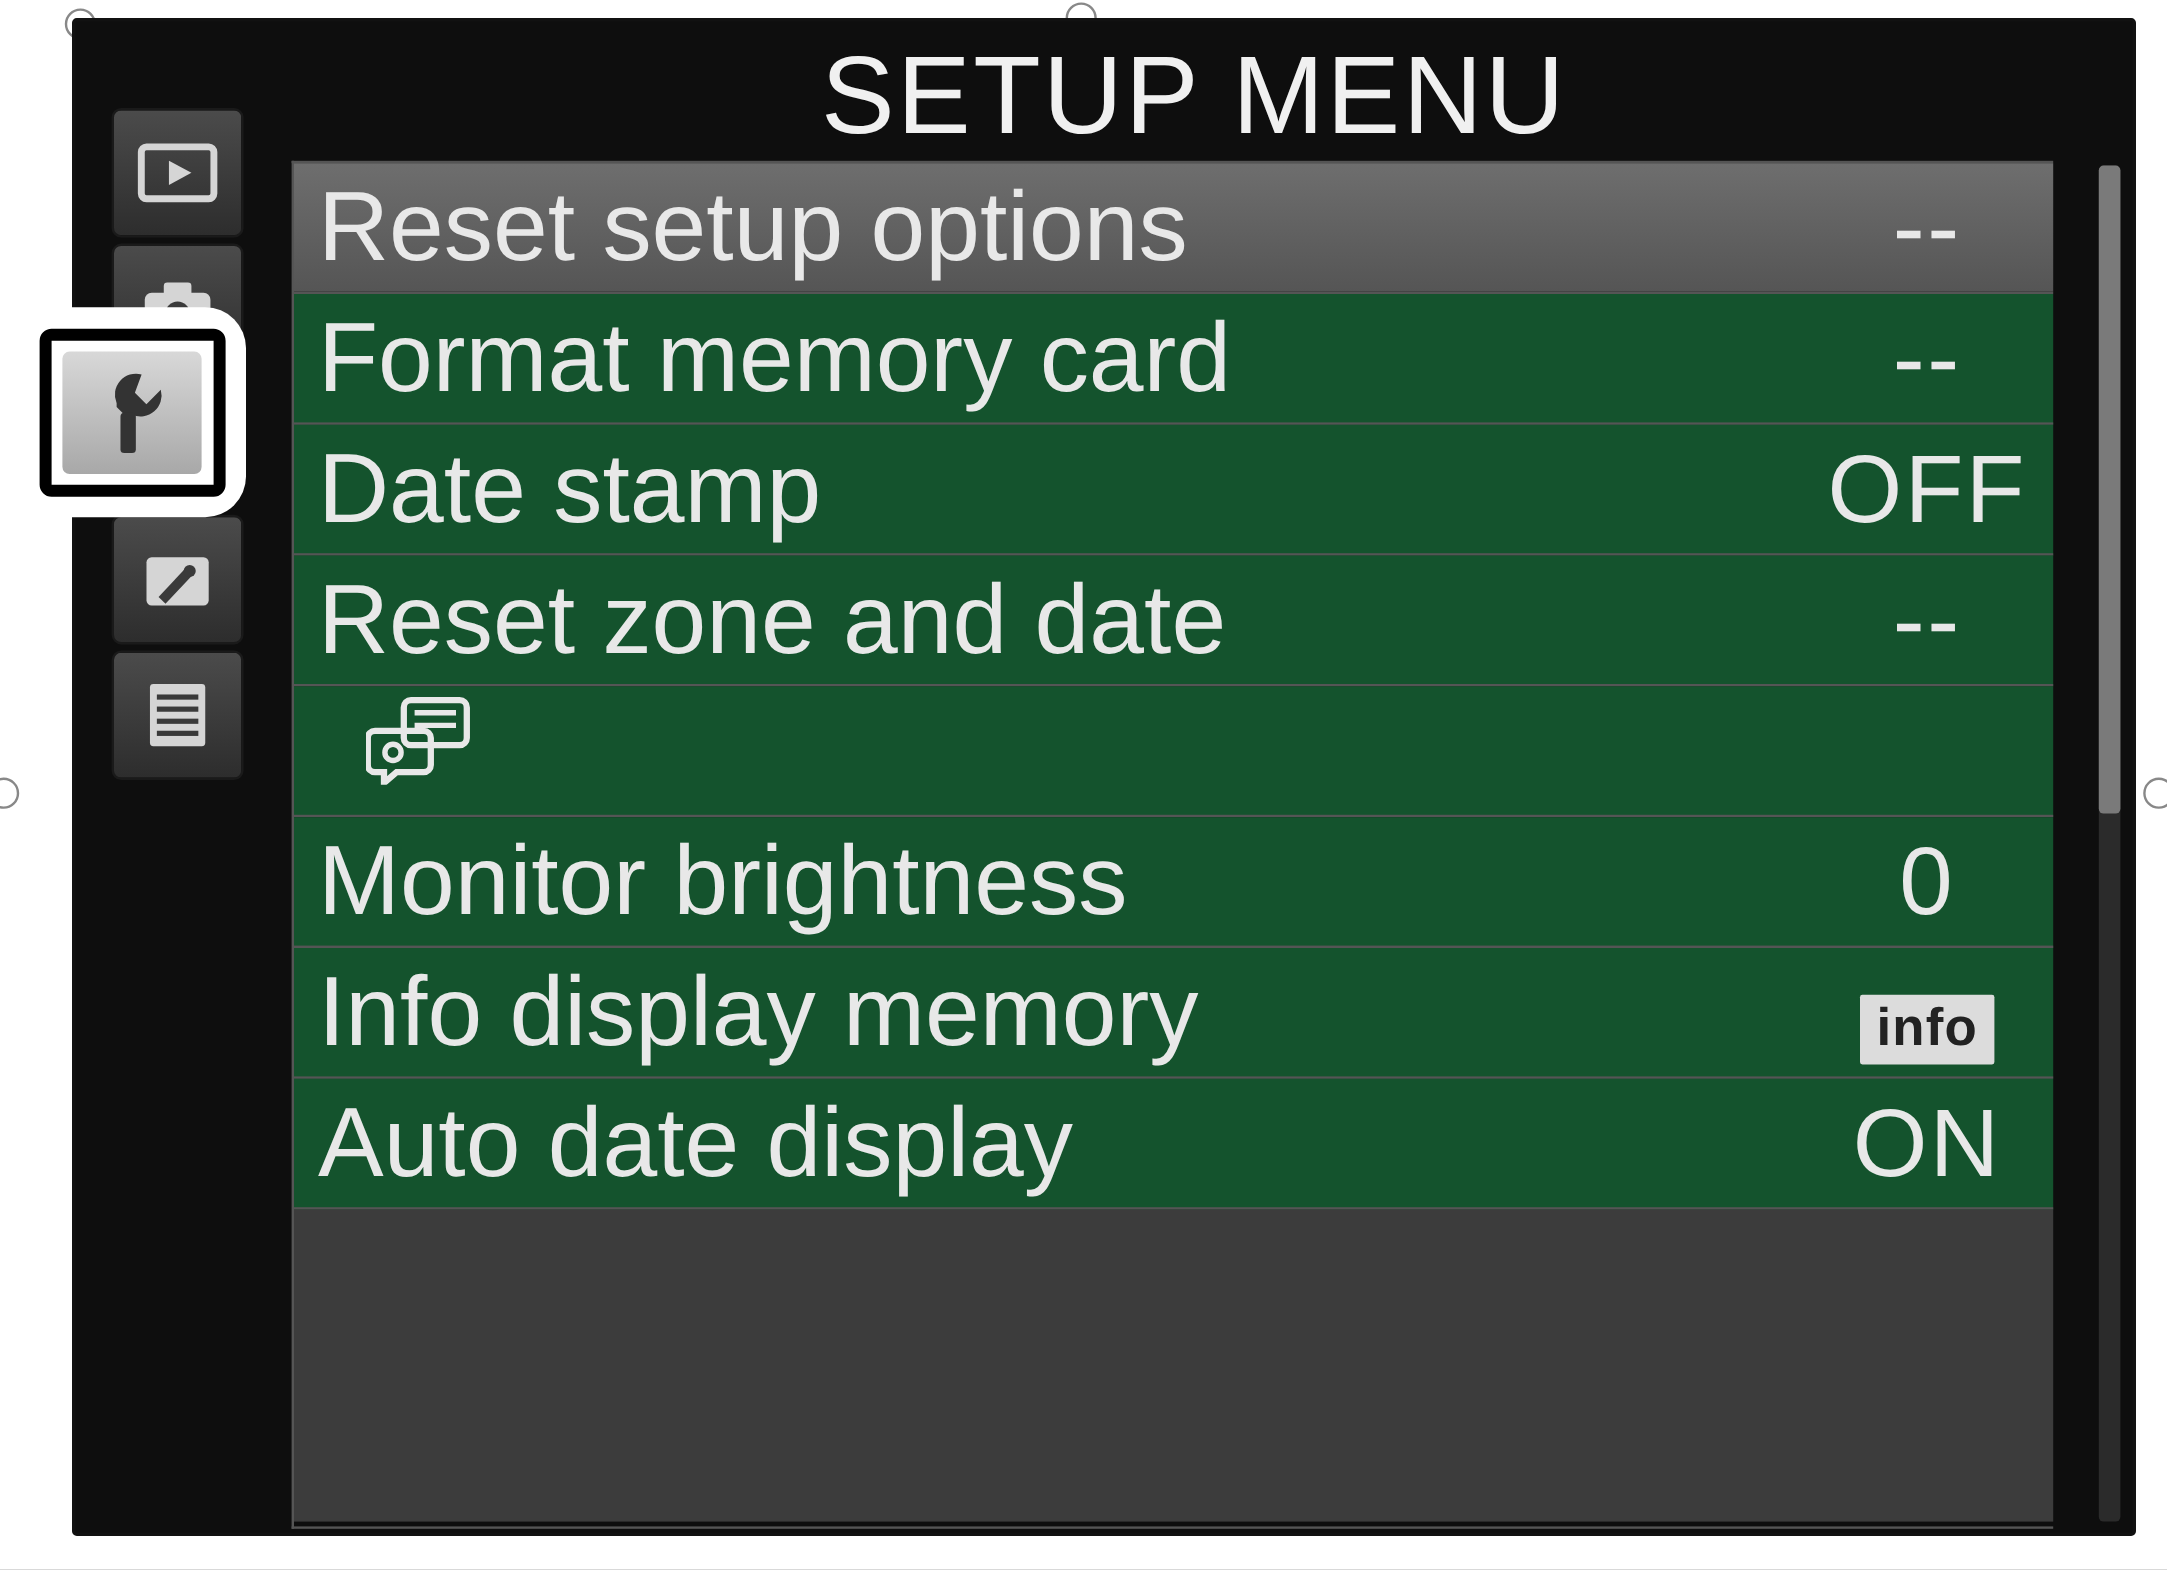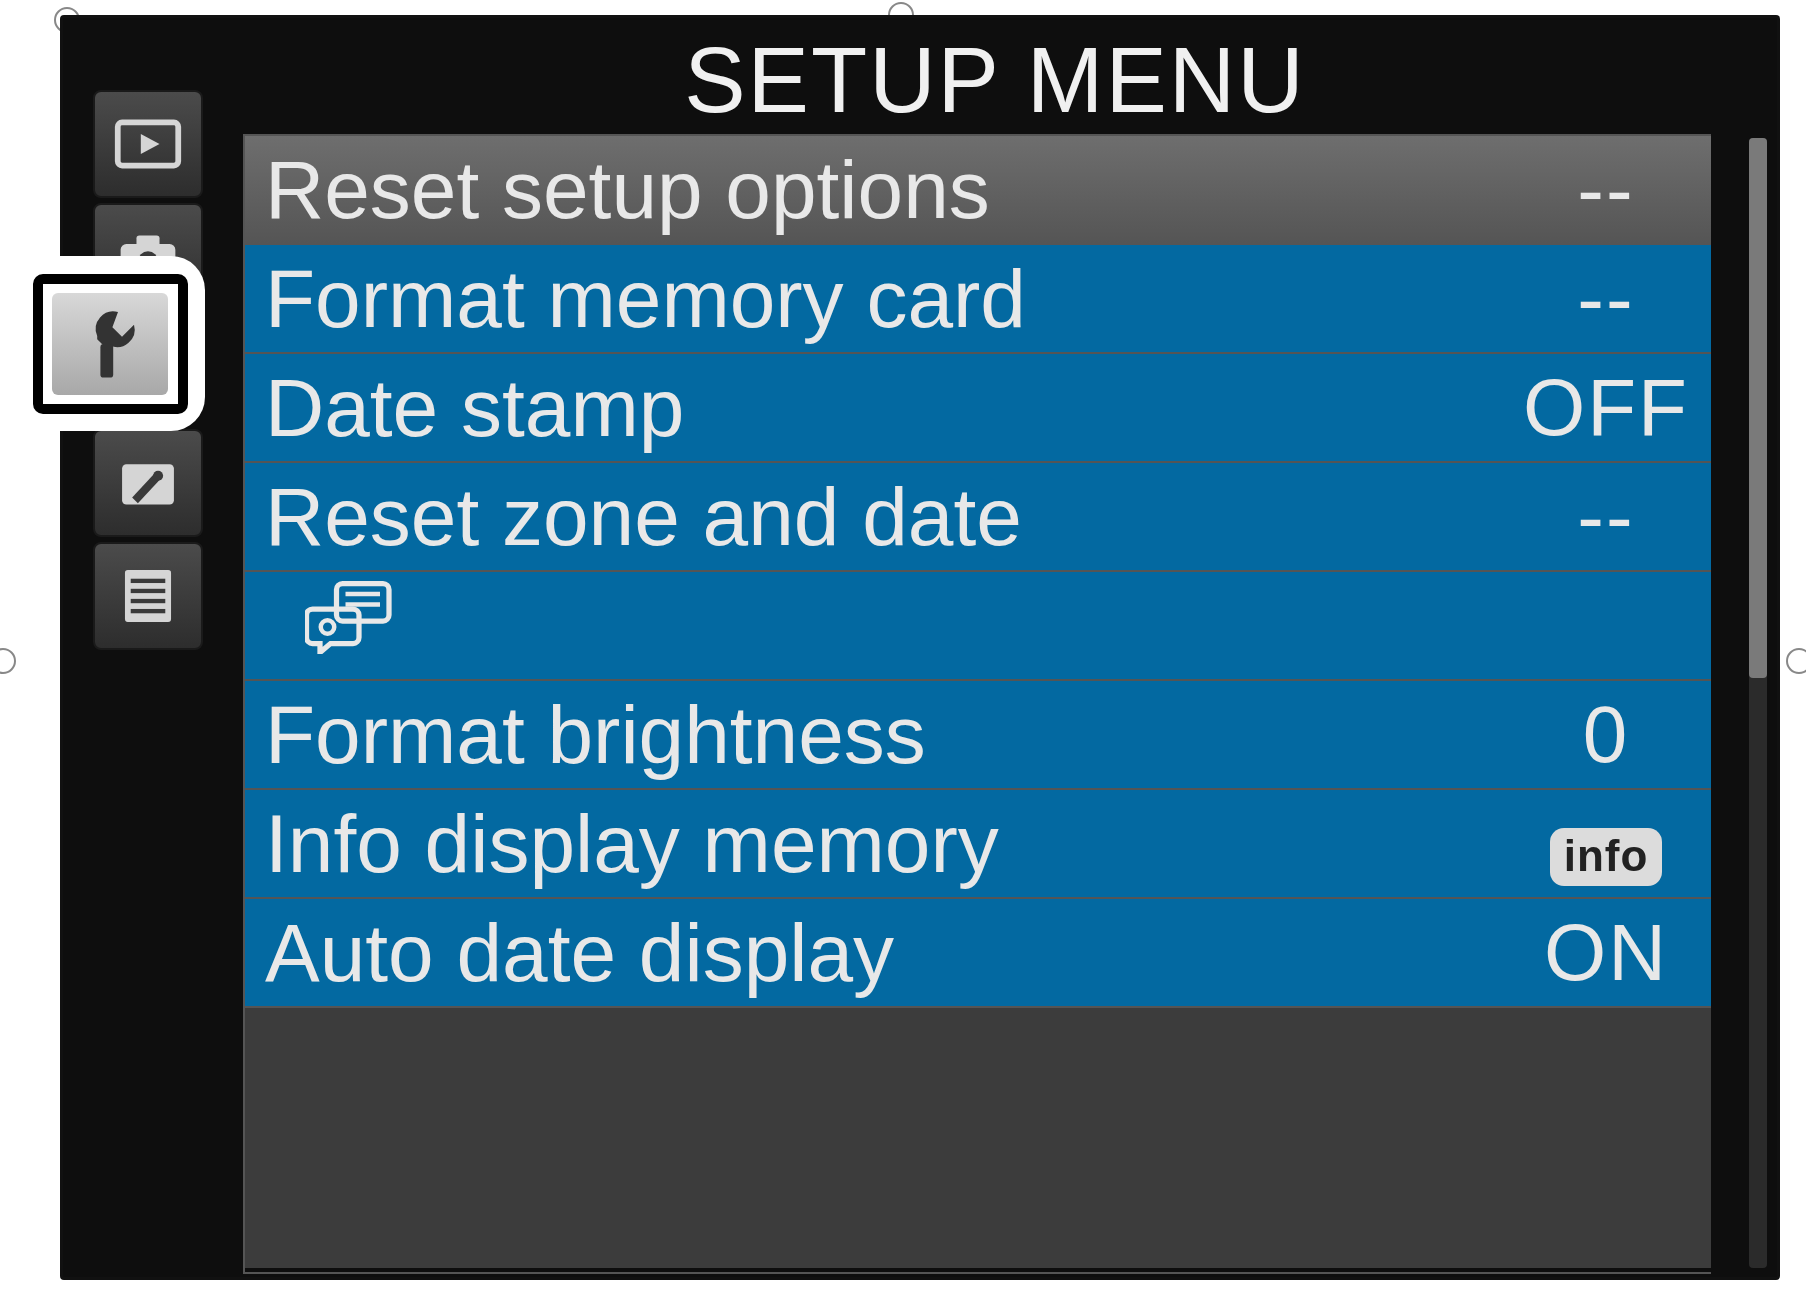--- a/index.html
+++ b/index.html
@@ -97,21 +97,21 @@
     box-sizing: border-box;
   }
   .row {
     height: 109px;
     border-bottom: 2px solid #555;
     display: flex;
     align-items: center;
     color: #e8e8e8;
     font-size: 82px;
     box-sizing: border-box;
-    background: #0369a1;
+    background: #14532d;
   }
   .row:last-child { border-bottom: none; }
   .row.selected {
     background: linear-gradient(#6e6e6e, #555);
   }
   .row .label {
     flex: 1;
     padding-left: 20px;
     white-space: nowrap;
   }
@@ -120,21 +120,21 @@
     text-align: center;
     font-size: 80px;
     letter-spacing: 2px;
   }
 
   
   .info-badge {
     display:inline-block;
     background:#dcdcdc;
     color:#222;
-    border-radius:14px;
+    border-radius:2px;
     font-size:44px;
     font-weight:bold;
     padding:6px 14px 8px;
     letter-spacing:1px;
     line-height: 1;
   }
 
   
   .lang-ico { width: 90px; height: 75px; }
 
@@ -248,21 +248,21 @@
           <rect x="42" y="6" width="70" height="50" rx="8" fill="none" stroke="#e8e8e8" stroke-width="7"></rect>
           <line x1="54" y1="20" x2="100" y2="20" stroke="#e8e8e8" stroke-width="6"></line>
           <line x1="54" y1="34" x2="100" y2="34" stroke="#e8e8e8" stroke-width="6"></line>
           <path d="M10 40 h54 a8 8 0 0 1 8 8 v30 a8 8 0 0 1 -8 8 h-30 l-14 12 v-12 h-10 a8 8 0 0 1 -8 -8 v-30 a8 8 0 0 1 8 -8 z" fill="none" stroke="#e8e8e8" stroke-width="7"></path>
           <circle cx="30" cy="64" r="9" fill="none" stroke="#e8e8e8" stroke-width="6"></circle>
         </svg>
       </span>
     </div>
 
     <div class="row">
-      <span class="label">Format brightness</span>
+      <span class="label">Monitor brightness</span>
       <span class="value">0</span>
     </div>
 
     <div class="row">
       <span class="label">Info display memory</span>
       <span class="value">
         <span class="info-badge">info</span>
       </span>
     </div>
 

